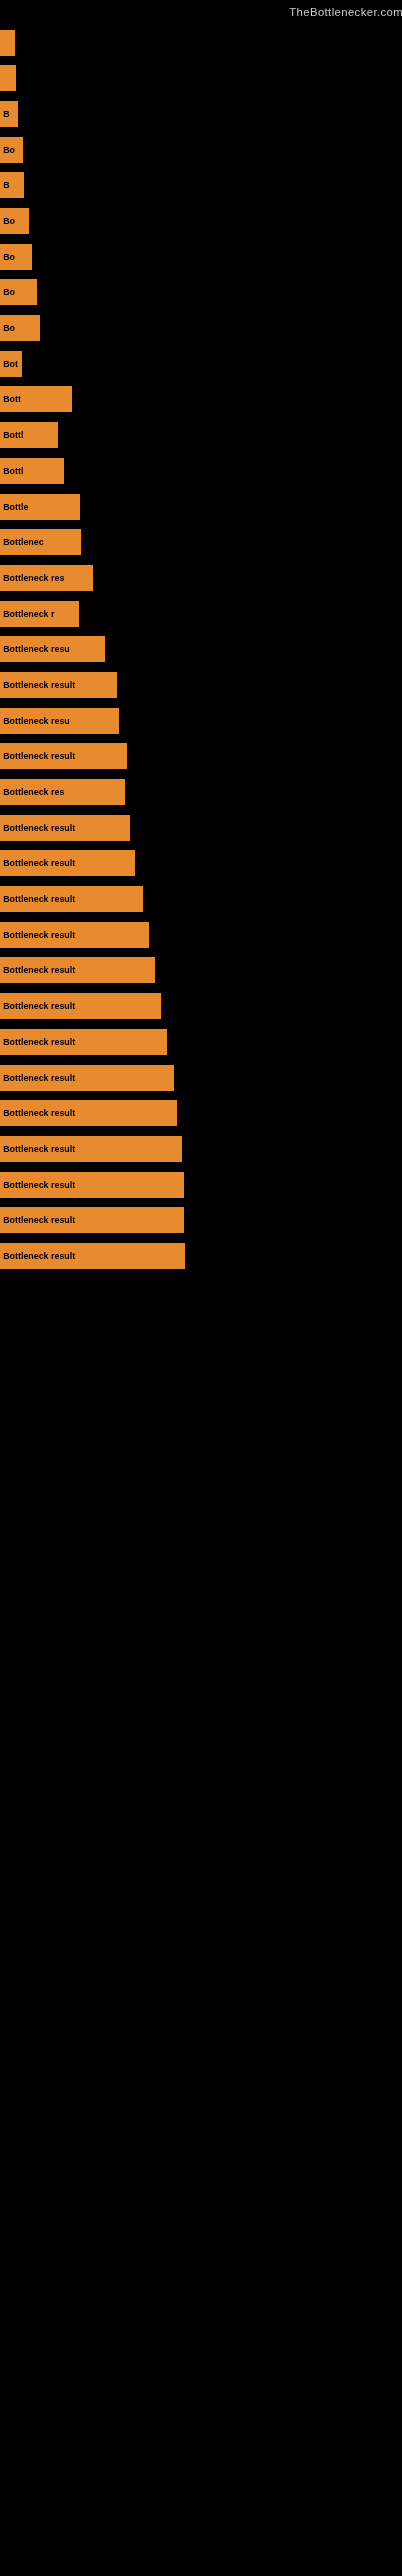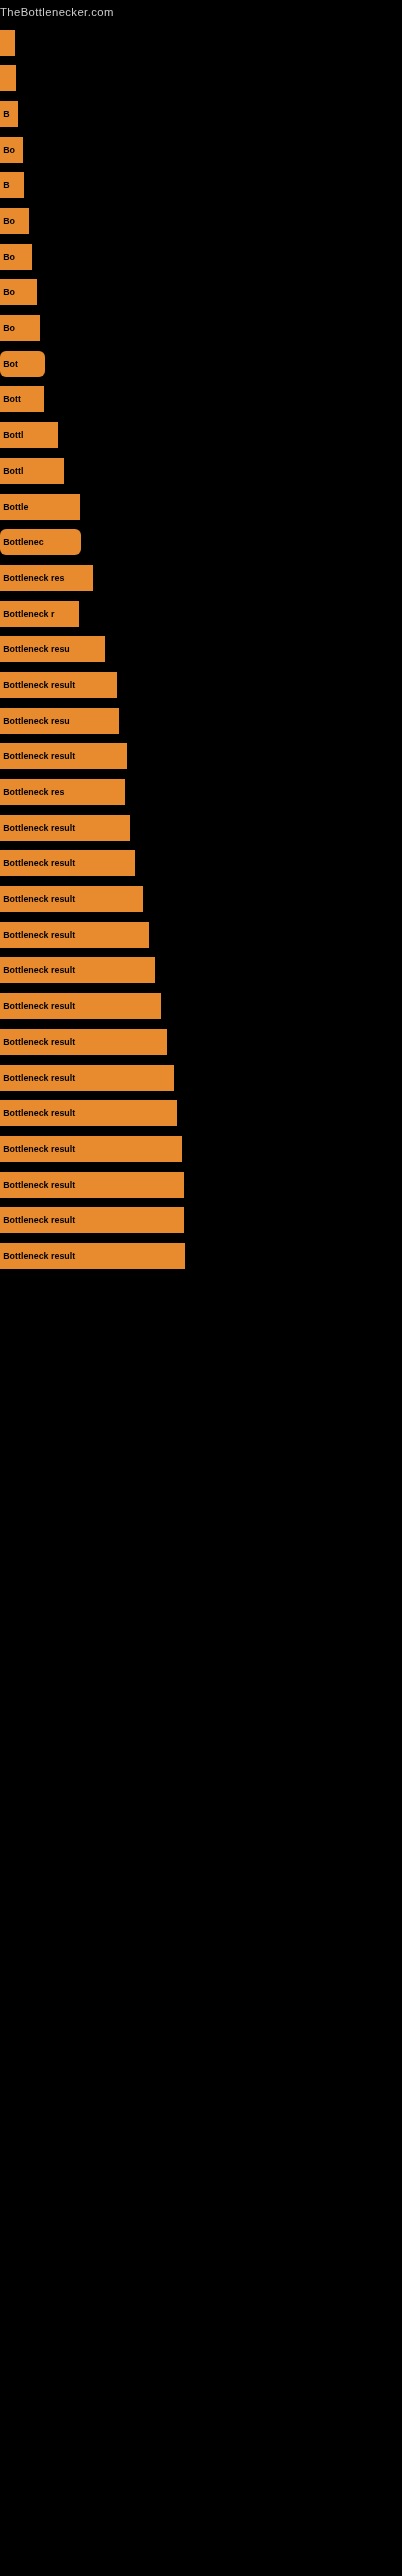--- a/index.html
+++ b/index.html
@@ -12,21 +12,21 @@
       background-color: #000000;
       width: 403px;
       min-height: 2576px;
       font-family: Arial, sans-serif;
       position: relative;
     }
 
     .site-title {
       color: #cccccc;
       font-size: 11.3px;
-      text-align: left;
+      text-align: right;
       padding: 6.4px 0 3.2px 0;
       letter-spacing: 0.4px;
     }
 
     .bars-container {
       display: flex;
       flex-direction: column;
       gap: 0px;
       padding: 8px 0 8px 0;
     }
@@ -98,46 +98,46 @@
       <div class="bar" style="width: 37px;">
         <span class="bar-label">Bo</span>
       </div>
     </div>
     <div class="bar-row">
       <div class="bar" style="width: 40px;">
         <span class="bar-label">Bo</span>
       </div>
     </div>
     <div class="bar-row">
-      <div class="bar" style="width: 45px; border-radius: 6px;">
+      <div class="bar" style="width: 22px;">
         <span class="bar-label">Bot</span>
       </div>
     </div>
     <div class="bar-row">
-      <div class="bar" style="width: 44px;">
+      <div class="bar" style="width: 72px;">
         <span class="bar-label">Bott</span>
       </div>
     </div>
     <div class="bar-row">
       <div class="bar" style="width: 58px;">
         <span class="bar-label">Bottl</span>
       </div>
     </div>
     <div class="bar-row">
       <div class="bar" style="width: 64px;">
         <span class="bar-label">Bottl</span>
       </div>
     </div>
     <div class="bar-row">
       <div class="bar" style="width: 80px;">
         <span class="bar-label">Bottle</span>
       </div>
     </div>
     <div class="bar-row">
-      <div class="bar" style="width: 81px; border-radius: 6px;">
+      <div class="bar" style="width: 81px;">
         <span class="bar-label">Bottlenec</span>
       </div>
     </div>
     <div class="bar-row">
       <div class="bar" style="width: 93px;">
         <span class="bar-label">Bottleneck res</span>
       </div>
     </div>
     <div class="bar-row">
       <div class="bar" style="width: 79px;">

